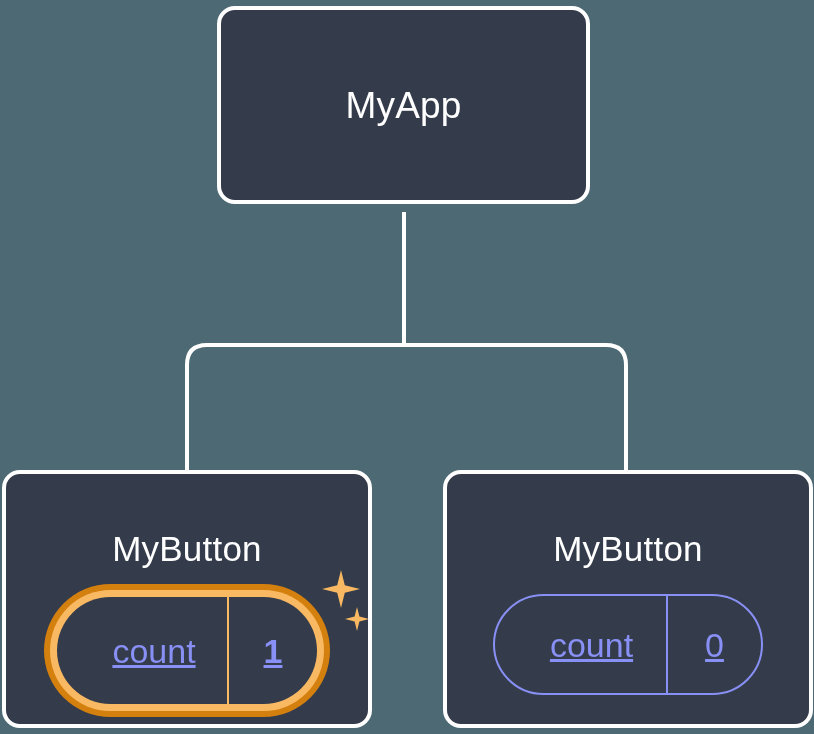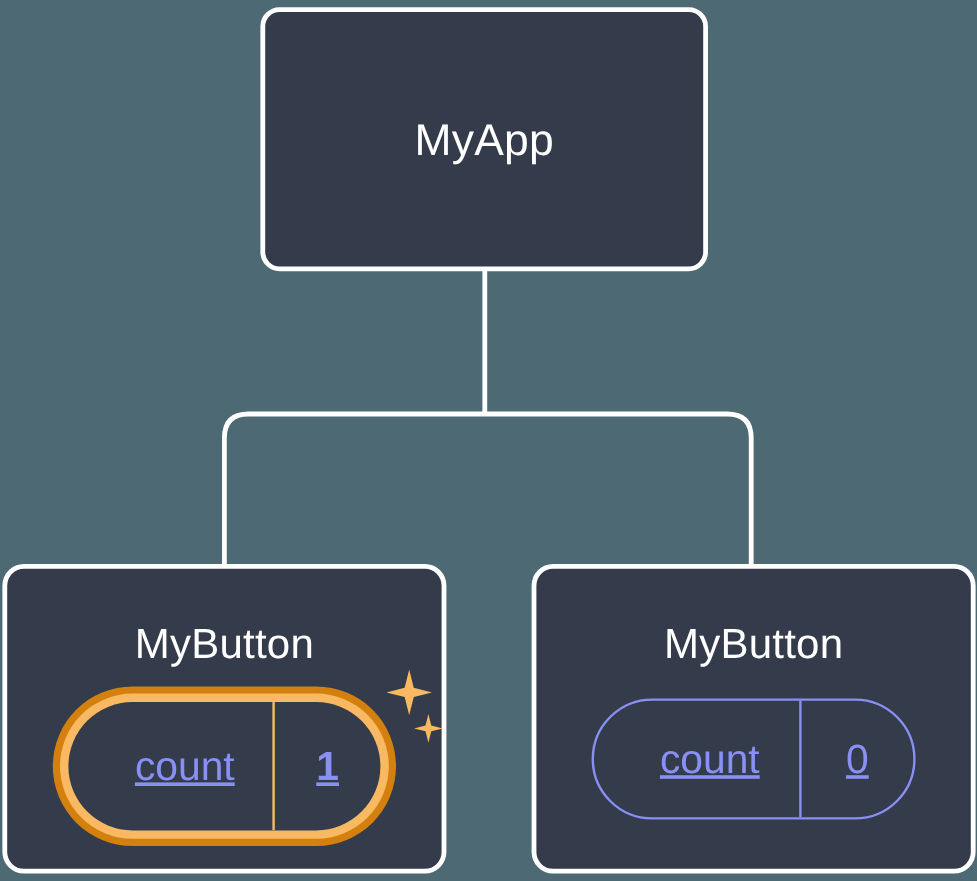--- a/index.html
+++ b/index.html
@@ -38,23 +38,22 @@
     border: 4px solid #ffffff;
     border-radius: 18px;
     display: flex;
     flex-direction: column;
     align-items: center;
   }
   .node-root {
     left: 217px;
     top: 6px;
     width: 373px;
-    height: 220px;
+    height: 198px;
     justify-content: center;
-    border-radius: 16px;
   }
   .node-child-left {
     left: 2px;
     top: 470px;
     width: 370px;
     height: 258px;
   }
   .node-child-right {
     left: 443px;
     top: 470px;
@@ -68,21 +67,21 @@
     font-weight: 400;
     letter-spacing: 0.2px;
     line-height: 1;
     white-space: nowrap;
   }
   .node-root .node-title {
     font-size: 37px;
   }
   .node-child-left .node-title,
   .node-child-right .node-title {
-    margin-top: 45px;
+    margin-top: 57px;
   }
 
   
   .pill-wrap {
     position: relative;
     margin-top: 28px;
     display: flex;
     align-items: center;
     justify-content: center;
   }

